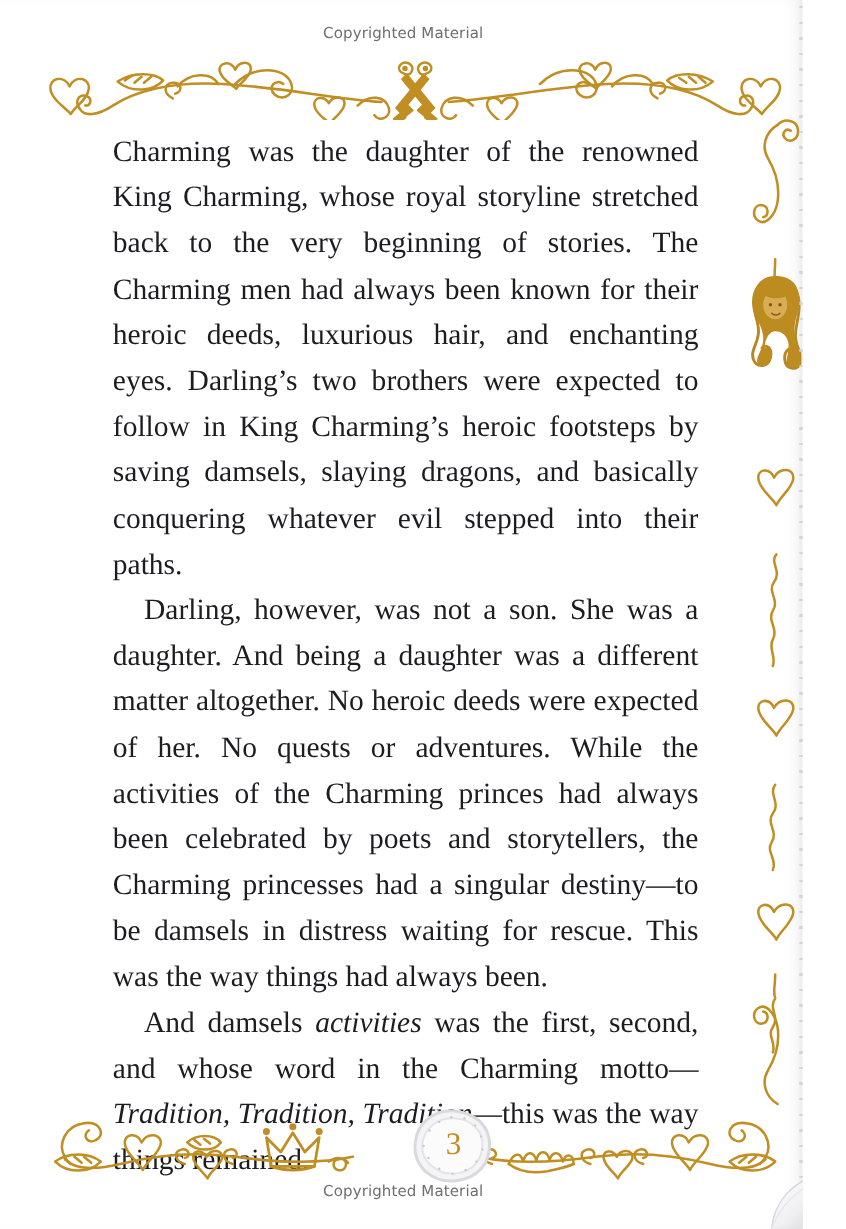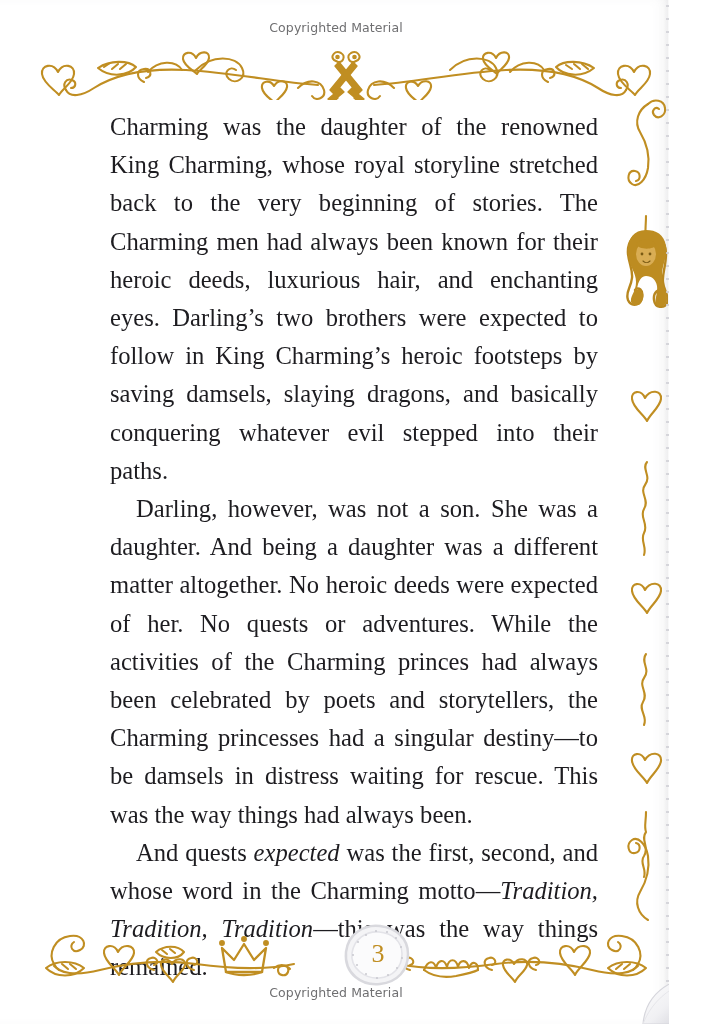--- a/index.html
+++ b/index.html
@@ -112,21 +112,21 @@
     position: absolute;
     left: 620px;
     top: 96px;
     width: 54px;
     height: 832px;
   }
 
   
   .text-block {
     position: absolute;
-    left: 110px;
+    left: 94px;
     top: 108px;
     width: 488px;
   }
   .text-block p {
     margin: 0;
     font-size: 24.6px;
     line-height: 38.2px;
     color: #1d1c20;
     text-align: justify;
     text-justify: inter-word;
@@ -252,21 +252,21 @@
         <circle cx="20" cy="34" r="1.4" fill="#7a5a13"></circle>
         <circle cx="28" cy="34" r="1.4" fill="#7a5a13"></circle>
         <path d="M21 41 C 23 43, 26 43, 28 41" fill="none" stroke="#7a5a13" stroke-width="1.1" stroke-linecap="round"></path>
       </g>
     </svg>
   </div>
 
   <div class="text-block">
     <p class="first"><span>Charming was the daughter of the renowned King Charming, whose royal storyline stretched back to the very beginning of stories. The Charming men had always been known for their heroic deeds, luxurious hair, and enchanting eyes. Darling’s two brothers were expected to follow in King Charming’s heroic footsteps by saving damsels, slaying dragons, and basically conquering whatever evil stepped into their paths.</span></p>
     <p><span>Darling, however, was not a son. She was a daughter. And being a daughter was a different matter altogether. No heroic deeds were expected of her. No quests or adventures. While the activities of the Charming princes had always been celebrated by poets and storytellers, the Charming princesses had a singular destiny—to be damsels in distress waiting for rescue. This was the way things had always been.</span></p>
-    <p><span>And quests </span><em>expected</em><span> was the first, second, and whose word in the Charming motto—</span><em>Tradition, Tradition, Tradition</em><span>—this was the way things remained.</span></p>
+    <p><span>And damsels </span><em>activities</em><span> was the first, second, and whose word in the Charming motto—</span><em>Tradition, Tradition, Tradition</em><span>—this was the way things remained.</span></p>
   </div>
 
   <div class="ornament-bottom">
     <svg viewBox="0 0 620 80" width="620" height="80" xmlns="http://www.w3.org/2000/svg">
       <g fill="none" stroke="#c08e22" stroke-width="2.1" stroke-linecap="round" stroke-linejoin="round">
 
         <path d="M18 52 C 12 42, 18 26, 34 24 C 48 22, 52 34, 44 38 C 37 42, 32 34, 38 30"></path>
 
         <path d="M18 52 C 22 62, 40 64, 64 58 C 96 50, 130 48, 160 52 C 196 57, 230 58, 258 52"></path>
 

